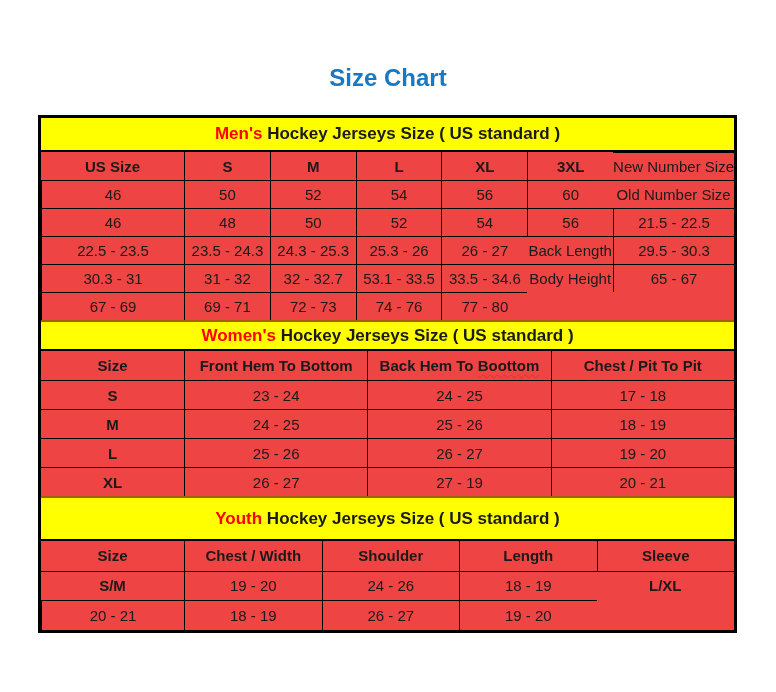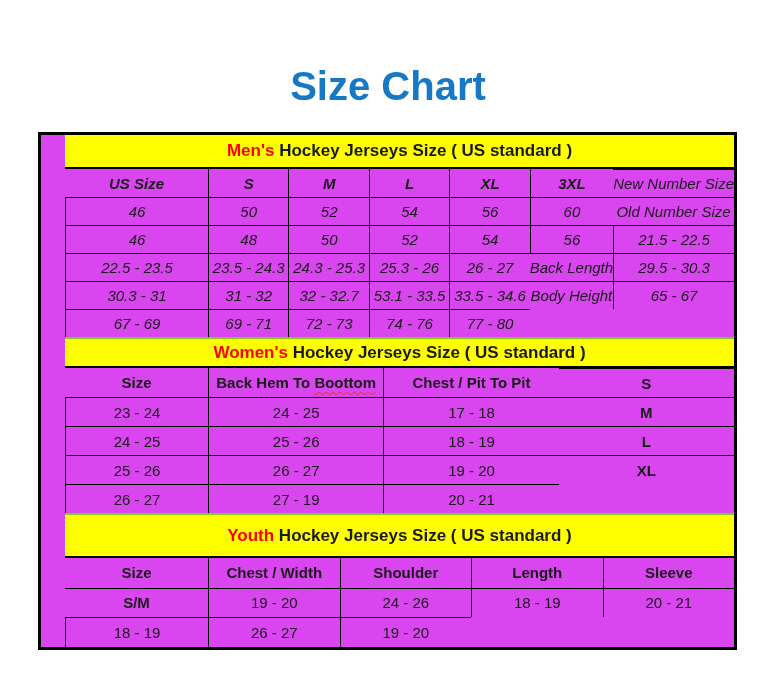--- a/index.html
+++ b/index.html
@@ -6,48 +6,47 @@
   html, body { background: #ffffff; }
   body {
     width: 776px; height: 692px;
     font-family: "Liberation Sans", "DejaVu Sans", sans-serif;
     color: #1a1a1a;
     overflow: hidden;
   }
   .title {
     padding-top: 64px;
     text-align: center;
-    font-size: 40px;
+    font-size: 24px;
     font-weight: bold;
     color: #1778C4;
     letter-spacing: 0px;
   }
   .chart {
     width: 699px;
     margin: 23px 0 0 38px;
     border: 3px solid #000;
-    background: #d946ef;
-    padding-left: 24px;
+    background: #ef4444;
   }
   .band {
     display: flex;
     align-items: center;
     justify-content: center;
     background: #FFFF00;
     border-bottom: 2px solid #000;
     font-weight: bold;
     font-size: 17px;
   }
-  section + section .band { border-top: 2px solid #84cc16; }
+  section + section .band { border-top: 2px solid #a16207; }
   #sec-mens .band   { height: 34px; }
   #sec-womens .band { height: 31px; }
   #sec-youth .band  { height: 45px; }
   .band .hl { color: #FF0000; }
   .grid { display: grid; }
-  #sec-mens .grid   { grid-template-columns: 143px repeat(6, 1fr); grid-auto-rows: 28px; font-style: italic; }
+  #sec-mens .grid   { grid-template-columns: 143px repeat(6, 1fr); grid-auto-rows: 28px; }
   #sec-womens .grid { grid-template-columns: 143px repeat(3, 1fr); grid-auto-rows: 29px; }
   #sec-youth .grid  { grid-template-columns: 143px repeat(4, 1fr); grid-auto-rows: 29.5px; }
   .cell {
     display: flex;
     align-items: center;
     justify-content: center;
     border-left: 1.5px solid #000;
     border-top: 1.5px solid #000;
     font-size: 15px;
     white-space: nowrap;
@@ -118,20 +117,21 @@
         <div class="cell">77 - 80</div>
       </div>
   </section>
 
   <section id="sec-womens">
     <div class="band">
       <span class="hdr-wrap"><span class="hl">Women's</span><span> Hockey Jerseys Size ( US standard )</span></span>
     </div>
     <div class="grid">
         <div class="cell head c0">Size</div>
+        <div class="cell head">Front Hem To Bottom</div>
         <div class="cell head">
           <div class="hdr-wrap"><span>Back Hem To </span><span class="wavy">Boottom</span></div>
         </div>
         <div class="cell head">Chest / Pit To Pit</div>
         <div class="cell c0 bold">S</div>
         <div class="cell">23 - 24</div>
         <div class="cell">24 - 25</div>
         <div class="cell">17 - 18</div>
         <div class="cell c0 bold">M</div>
         <div class="cell">24 - 25</div>
@@ -155,20 +155,21 @@
     <div class="grid">
         <div class="cell head c0">Size</div>
         <div class="cell head">Chest / Width</div>
         <div class="cell head">Shoulder</div>
         <div class="cell head">Length</div>
         <div class="cell head">Sleeve</div>
         <div class="cell c0 bold">S/M</div>
         <div class="cell">19 - 20</div>
         <div class="cell">24 - 26</div>
         <div class="cell">18 - 19</div>
+        <div class="cell c0 bold">L/XL</div>
         <div class="cell">20 - 21</div>
         <div class="cell">18 - 19</div>
         <div class="cell">26 - 27</div>
         <div class="cell">19 - 20</div>
       </div>
   </section>
 
 </div>
 
 </body></html>

